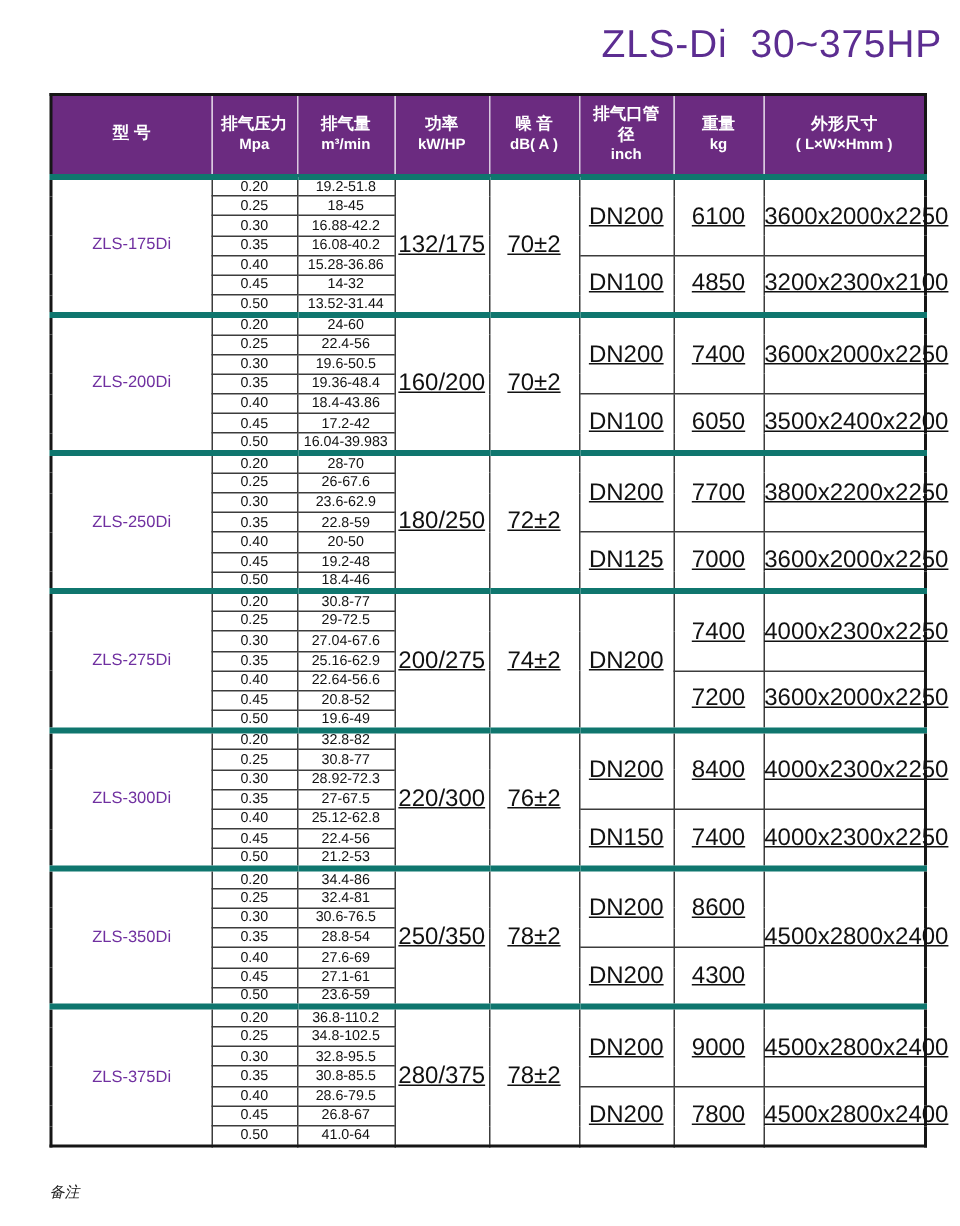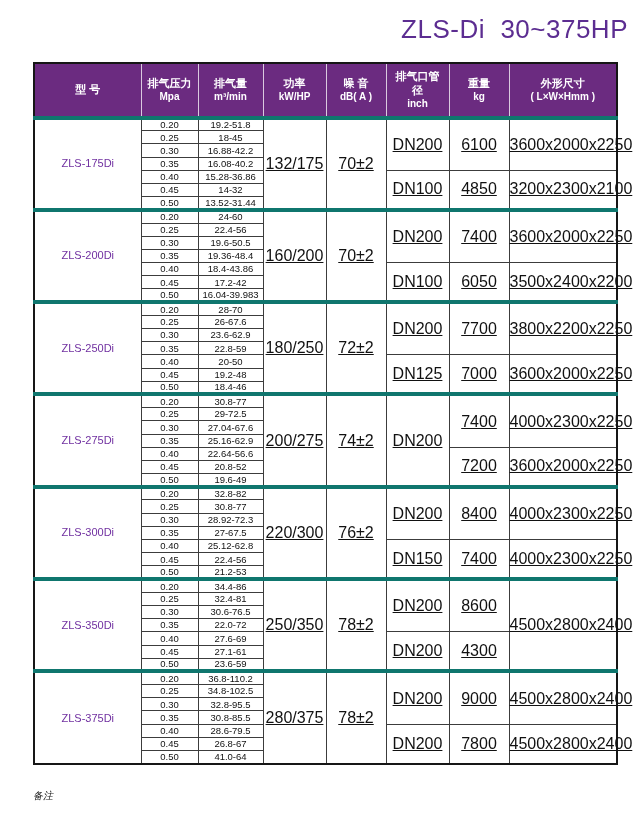--- a/index.html
+++ b/index.html
@@ -284,21 +284,21 @@
         <tr>
           <td class="num">0.25</td>
           <td class="num">32.4-81</td>
         </tr>
         <tr>
           <td class="num">0.30</td>
           <td class="num">30.6-76.5</td>
         </tr>
         <tr>
           <td class="num">0.35</td>
-          <td class="num">22.0-72</td>
+          <td class="num">28.8-54</td>
         </tr>
         <tr>
           <td class="num">0.40</td>
           <td class="num">27.6-69</td>
           <td class="mid" rowspan="3">DN200</td>
           <td class="mid" rowspan="3">4300</td>
         </tr>
         <tr>
           <td class="num">0.45</td>
           <td class="num">27.1-61</td>

